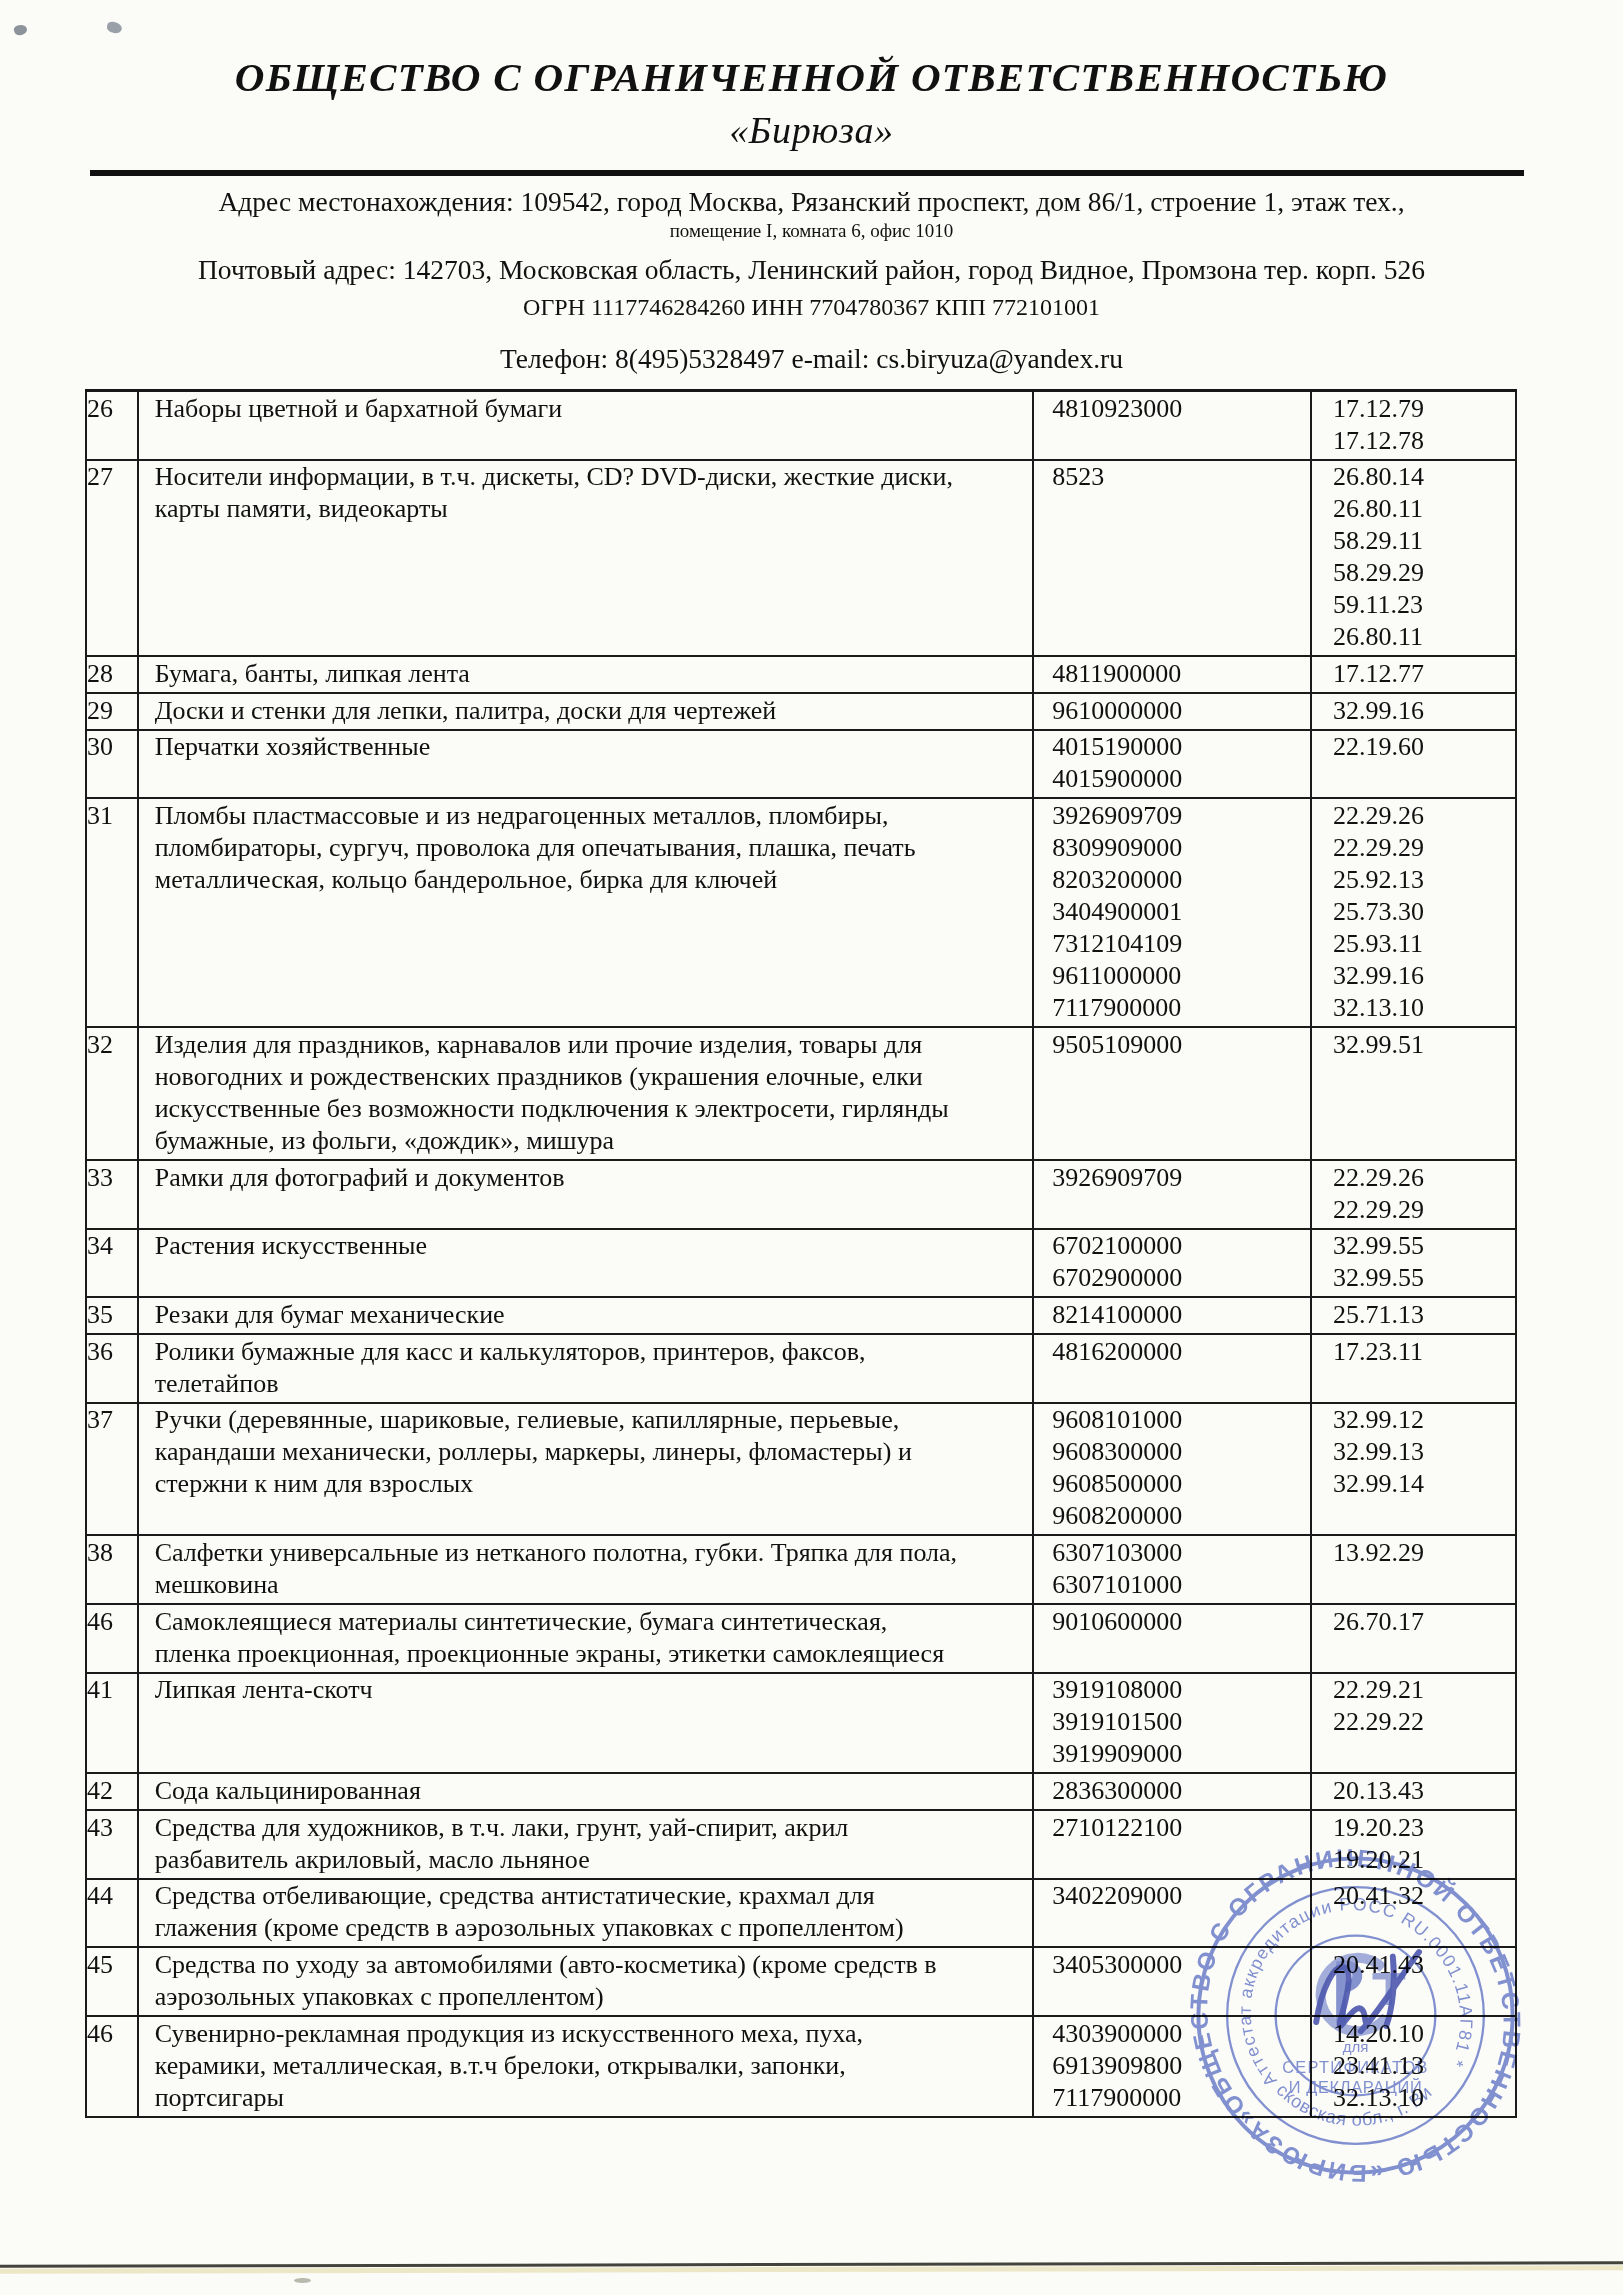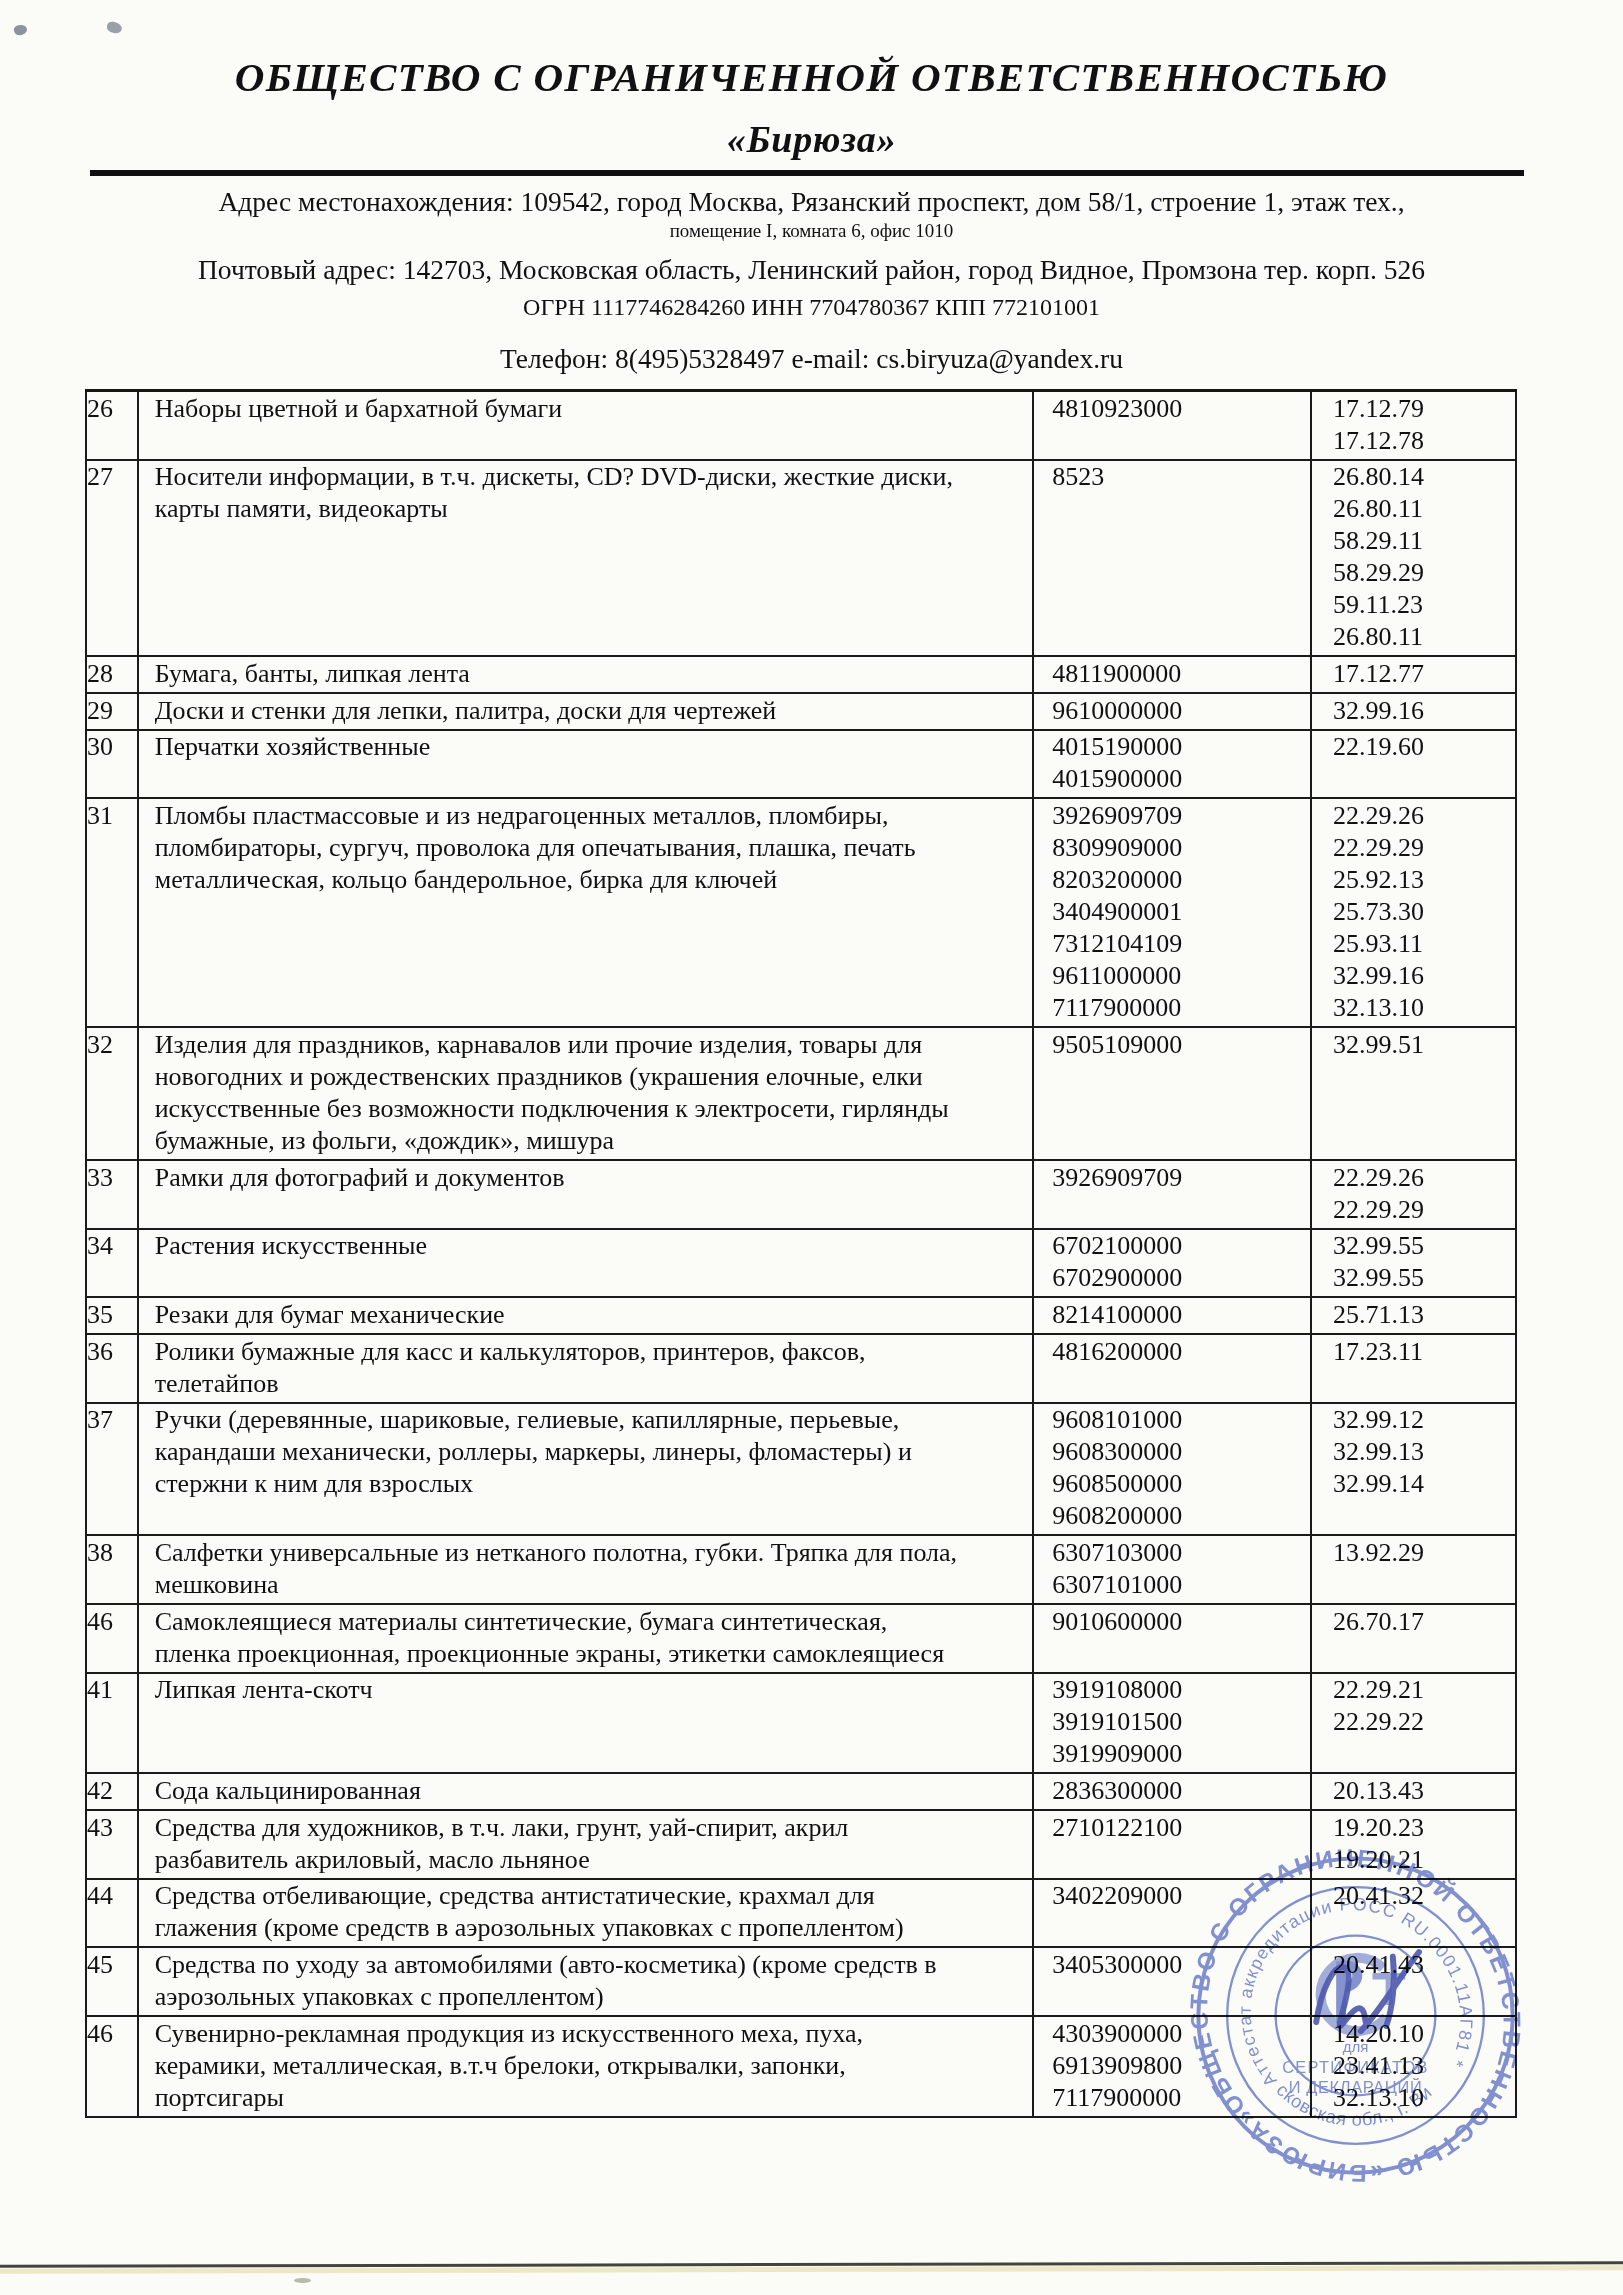--- a/index.html
+++ b/index.html
@@ -17,21 +17,21 @@
   .speck { position:absolute; background:#8d939b; border-radius:40% 60% 50% 50%; }
   .speck.s1 { left:14.4px; top:25px; width:13px; height:9.8px; transform:rotate(-15deg); }
   .speck.s2 { left:107px; top:22px; width:15px; height:10.5px; background:#9aa0a8; transform:rotate(10deg); }
   .scan-edge { position:absolute; left:0; top:2263px; width:1623px; height:3.3px; background:#43433b; transform:rotate(-0.12deg); }
   .scan-edge2 { position:absolute; left:0; top:2267px; width:1623px; height:4.6px; background:#ece7c6; transform:rotate(-0.12deg); }
   .scan-dot { position:absolute; left:294px; top:2278px; width:17px; height:5.2px; background:#b9b9ad; border-radius:50%; }
 
   
   .hline { position:absolute; width:100%; text-align:center; white-space:nowrap; }
   .title1 { top:53px; font-size:41px; font-weight:bold; font-style:italic; letter-spacing:1.3px; }
-  .title2 { top:117px; font-size:38px; font-weight:bold; font-style:italic; letter-spacing:0.7px; }
+  .title2 { top:108px; font-size:38px; font-weight:normal; font-style:italic; letter-spacing:0.7px; }
   .rule  { position:absolute; left:90px; top:170px; width:1434px; height:5.9px; background:#101010; }
   .addr1 { top:186px; font-size:27.5px; }
   .addr2 { top:220px; font-size:19px; }
   .addr3 { top:254px; font-size:27.5px; }
   .ogrn  { top:294px; font-size:24px; }
   .contact { top:343px; font-size:27.5px; }
 
   
   table.doc {
     position:absolute; left:85px; top:389px; width:1431px;
@@ -57,21 +57,21 @@
 <body>
 
 <div class="page">
 
   <span class="speck s1"></span>
   <span class="speck s2"></span>
 
   <div class="hline title1">ОБЩЕСТВО С ОГРАНИЧЕННОЙ ОТВЕТСТВЕННОСТЬЮ</div>
   <div class="hline title2">«Бирюза»</div>
   <div class="rule"></div>
-  <div class="hline addr1">Адрес местонахождения: 109542, город Москва, Рязанский проспект, дом 58/1, строение 1, этаж тех.,</div>
+  <div class="hline addr1">Адрес местонахождения: 109542, город Москва, Рязанский проспект, дом 86/1, строение 1, этаж тех.,</div>
   <div class="hline addr2">помещение I, комната 6, офис 1010</div>
   <div class="hline addr3">Почтовый адрес: 142703, Московская область, Ленинский район, город Видное, Промзона тер. корп. 526</div>
   <div class="hline ogrn">ОГРН 1117746284260 ИНН 7704780367 КПП 772101001</div>
   <div class="hline contact">Телефон: 8(495)5328497 e-mail: cs.biryuza@yandex.ru</div>
 
   <table class="doc">
     <colgroup>
       <col style="width:52px">
         <col style="width:895px">
         <col style="width:278px">

